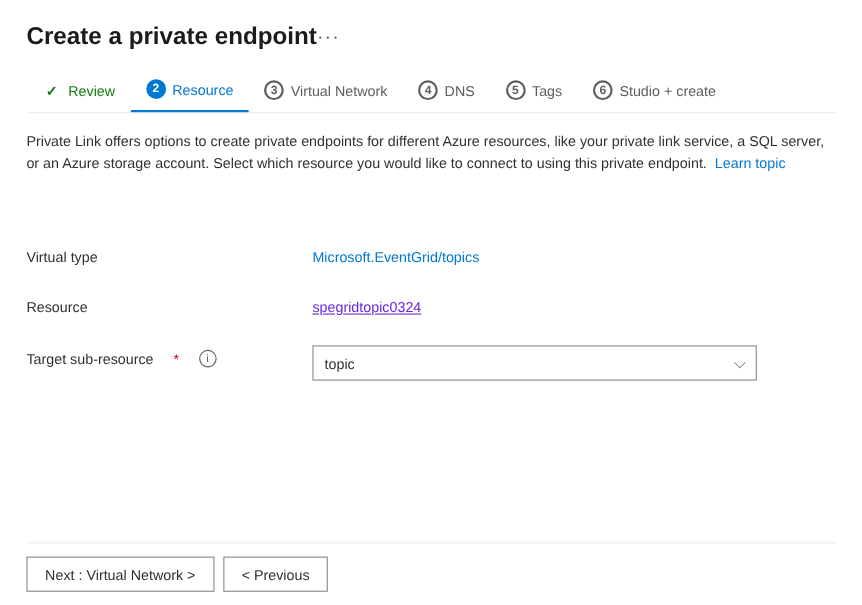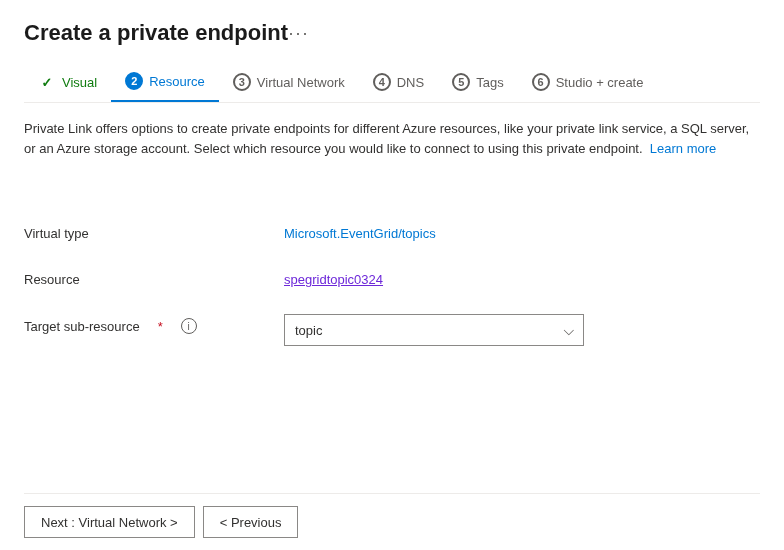--- a/index.html
+++ b/index.html
@@ -121,21 +121,21 @@
       color: #0078d4;
       padding-top: 4px;
     }
     .form-value.plain {
       color: #6d28d9;
       text-decoration: underline;
     }
     
     .dropdown-container {
       position: relative;
-      width: 300px;
+      width: 404px;
     }
     .dropdown {
       width: 100%;
       border: 1px solid #8a8886;
       padding: 5px 32px 5px 10px;
       font-size: 13px;
       color: #323130;
       background: #fff;
       cursor: pointer;
       display: flex;
@@ -200,21 +200,21 @@
 <div class="page-container">
 
   <div class="page-title-row">
     <span class="page-title">Create a private endpoint</span>
     <span class="more-icon">···</span>
   </div>
 
   <div class="steps-bar">
     <div class="step completed">
       <span class="step-circle">✓</span>
-      <span class="step-label">Visual</span>
+      <span class="step-label">Review</span>
     </div>
     <div class="step active">
       <span class="step-circle">2</span>
       <span class="step-label">Resource</span>
     </div>
     <div class="step">
       <span class="step-circle">3</span>
       <span class="step-label">Virtual Network</span>
     </div>
     <div class="step">
@@ -227,21 +227,21 @@
     </div>
     <div class="step">
       <span class="step-circle">6</span>
       <span class="step-label">Studio + create</span>
     </div>
   </div>
 
   <div class="content-area">
     <p class="description-text">
       <span>Private Link offers options to create private endpoints for different Azure resources, like your private link service, a SQL server, or an Azure storage account. Select which resource you would like to connect to using this private endpoint.</span>
-      &nbsp;<a href="#">Learn more</a>
+      &nbsp;<a href="#">Learn topic</a>
     </p>
 
     <div class="form-field">
     </div>
 
     <div class="form-field">
       <span class="form-label">Virtual type</span>
       <span class="form-value">Microsoft.EventGrid/topics</span>
     </div>
 

